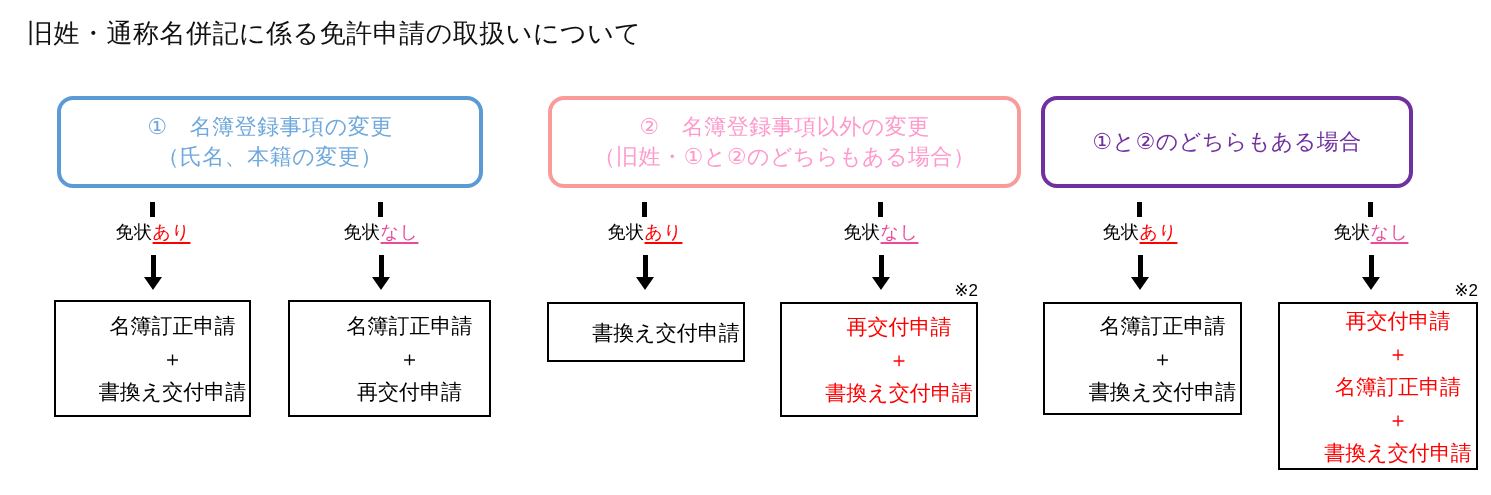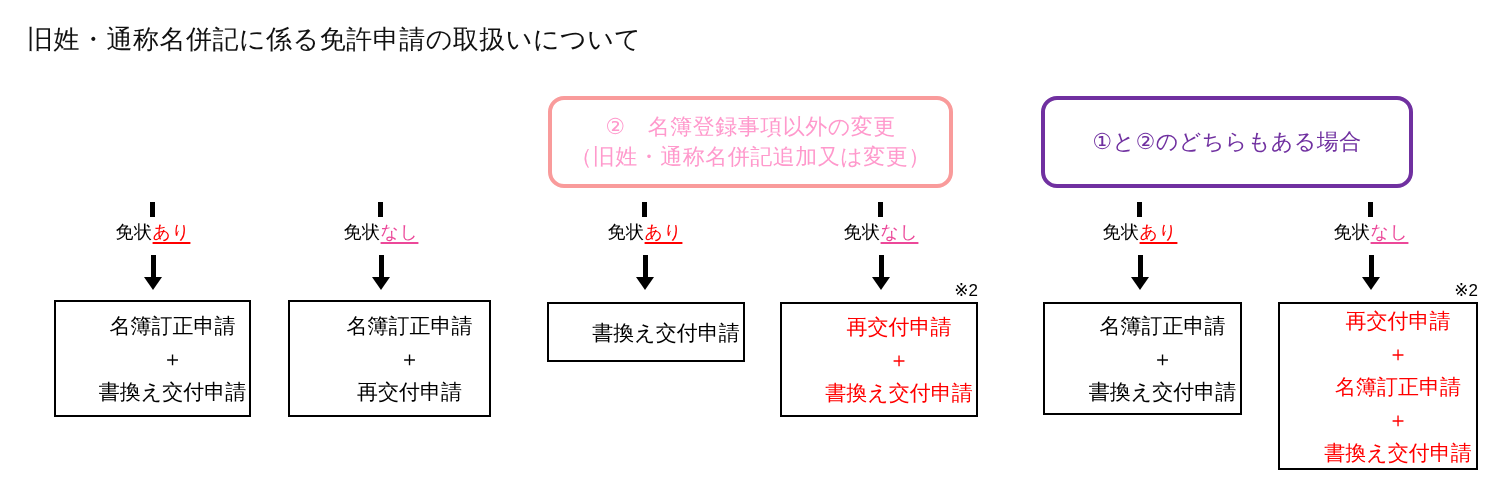--- a/index.html
+++ b/index.html
@@ -3,33 +3,33 @@
 <meta charset="utf-8">
 <style>
   * { margin:0; padding:0; box-sizing:border-box; }
   html,body { background:#ffffff; }
   body { font-family:"Liberation Sans","DejaVu Sans",sans-serif; }
   .canvas {
     position:relative; width:1491px; height:495px; background:#ffffff;
     overflow:hidden;
   }
   .page-title {
-    position:absolute; left:27px; top:22px;
+    position:absolute; left:27px; top:16px;
     font-size:26px; font-weight:500; color:#111; letter-spacing:0.5px;
     white-space:nowrap;
   }
   .header-box {
     position:absolute; height:92px; top:96px;
     border-radius:16px; background:#fff;
     display:flex; flex-direction:column; justify-content:center; align-items:center;
     text-align:center; font-size:22px; line-height:30px; letter-spacing:0.5px;
     white-space:nowrap;
   }
   .header-blue   { left:57px;  width:426px; border:4px solid #5B9BD5; color:#6FA8DC; }
-  .header-pink   { left:548px; width:405px; border:4px solid #F99B9B; color:#FF99CC; }
+  .header-pink   { left:548px; width:473px; border:4px solid #F99B9B; color:#FF99CC; }
   .header-purple { left:1041px;width:372px; border:4px solid #7030A0; color:#7030A0; }
 
   .connector-bar {
     position:absolute; top:202px; width:5px; height:15px; background:#000;
   }
   .branch-label {
     position:absolute; top:220px; transform:translateX(-50%);
     font-size:18px; color:#000; white-space:nowrap; letter-spacing:0.5px;
   }
   .status-ari {
@@ -61,23 +61,27 @@
     position:absolute; top:280px; font-size:17px; color:#000; white-space:nowrap;
   }
 </style>
 </head>
 <body>
 
 <div class="canvas">
 
   <div class="page-title">旧姓・通称名併記に係る免許申請の取扱いについて</div>
 
+  <div class="header-box header-blue">
+    <div>①　名簿登録事項の変更</div>
+    <div>（氏名、本籍の変更）</div>
+  </div>
   <div class="header-box header-pink">
     <div>②　名簿登録事項以外の変更</div>
-    <div>（旧姓・通称名併記追加又は変更）</div>
+    <div>（旧姓・①と②のどちらもある場合）</div>
   </div>
   <div class="header-box header-purple">
     <div>①と②のどちらもある場合</div>
   </div>
 
   <div class="connector-bar" style="left:150px;"></div>
   <div class="branch-label" style="left:153px;"><span>免状</span><span class="status-ari">あり</span></div>
   <div class="down-arrow" style="left:144px;">
       <div class="shaft"></div>
       <div class="head"></div>

